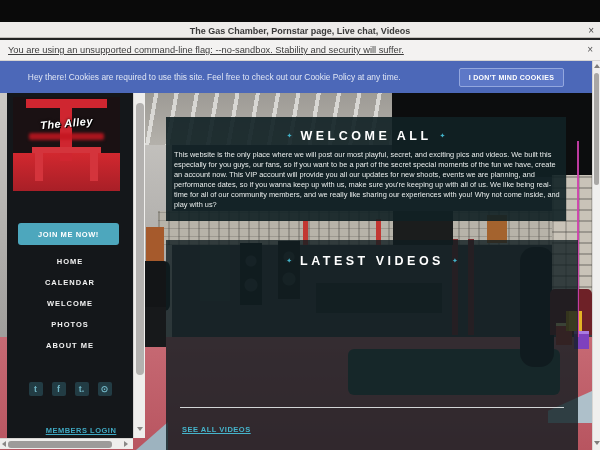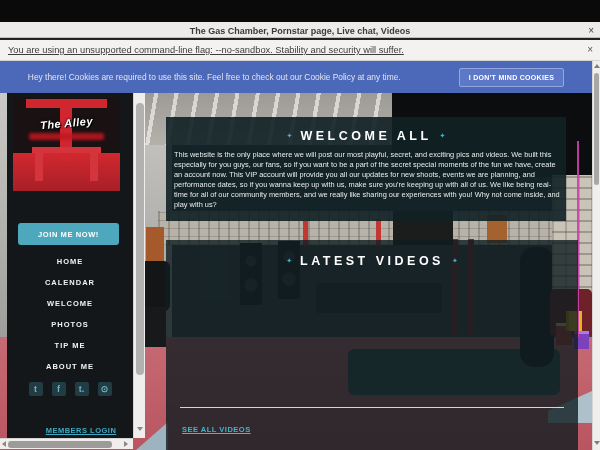--- a/index.html
+++ b/index.html
@@ -201,21 +201,20 @@
         <div class="abs logo-lr"></div>
         <div class="abs logo-sub"></div>
         <div class="abs logo-title">The Alley</div>
       </div>
       <button class="abs joinbtn">JOIN ME NOW!</button>
       <div class="abs nav">
         <div class="ni">HOME</div>
         <div class="ni">CALENDAR</div>
         <div class="ni">WELCOME</div>
         <div class="ni">PHOTOS</div>
-        <div class="ni">TIP ME</div>
         <div class="ni">ABOUT ME</div>
       </div>
       <div class="abs social">
         <div class="sic">t</div>
         <div class="sic">f</div>
         <div class="sic">t.</div>
         <div class="sic">⊙</div>
       </div>
       <div class="abs members">MEMBERS LOGIN</div>
     </div>

